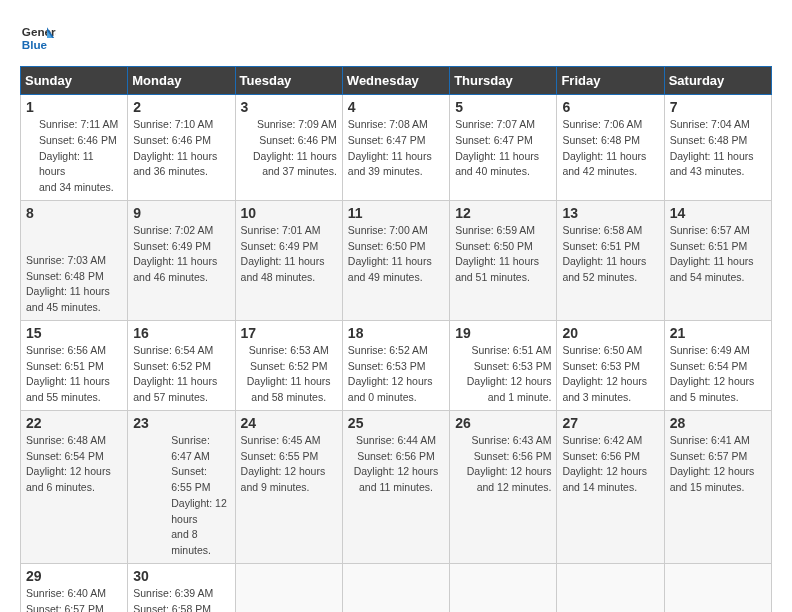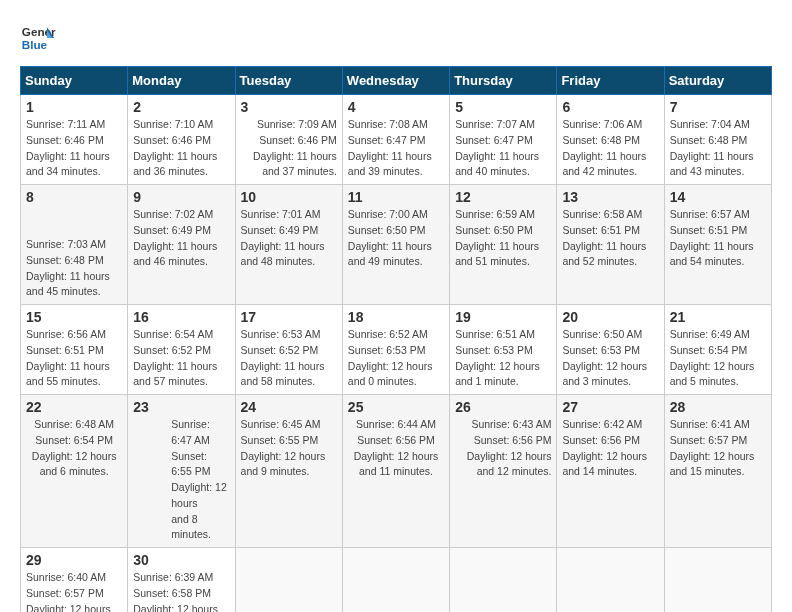--- a/index.html
+++ b/index.html
@@ -36,21 +36,21 @@
     .cal-subtitle {
       font-size: 16px;
       color: #333;
     }
     table {
       width: 100%;
       border-collapse: collapse;
       font-size: 11px;
     }
     thead tr th {
-      background-color: #0c4a6e;
+      background-color: #404040;
       color: #fff;
       padding: 6px 4px;
       text-align: left;
       font-size: 13px;
       font-weight: bold;
       border: 1px solid #1a6bb5;
     }
     tbody tr td {
       border: 1px solid #ccc;
       vertical-align: top;
@@ -105,21 +105,21 @@
         <th>Wednesday</th>
         <th>Thursday</th>
         <th>Friday</th>
         <th>Saturday</th>
       </tr>
   </thead>
   <tbody id="calendar-body">
   <tr>
         <td>
           <span class="day-num">1</span>
-          <div class="day-info" style="white-space: pre-line;">Sunrise: 7:11 AM
+          <div class="day-info" style="white-space: pre-line; margin-left: 13px;">Sunrise: 7:11 AM
 Sunset: 6:46 PM
 Daylight: 11 hours
 and 34 minutes.</div>
         </td>
         <td>
           <span class="day-num">2</span>
           <div class="day-info" style="white-space: pre-line;">Sunrise: 7:10 AM
 Sunset: 6:46 PM
 Daylight: 11 hours
 and 36 minutes.</div>
@@ -221,35 +221,35 @@
         </td>
         <td>
           <span class="day-num">16</span>
           <div class="day-info" style="white-space: pre-line;">Sunrise: 6:54 AM
 Sunset: 6:52 PM
 Daylight: 11 hours
 and 57 minutes.</div>
         </td>
         <td>
           <span class="day-num">17</span>
-          <div class="day-info" style="white-space: pre-line;">Sunrise: 6:53 AM
+          <div class="day-info" style="white-space: pre-line; text-align: center;">Sunrise: 6:53 AM
 Sunset: 6:52 PM
 Daylight: 11 hours
 and 58 minutes.</div>
         </td>
         <td>
           <span class="day-num">18</span>
           <div class="day-info" style="white-space: pre-line;">Sunrise: 6:52 AM
 Sunset: 6:53 PM
 Daylight: 12 hours
 and 0 minutes.</div>
         </td>
         <td>
           <span class="day-num">19</span>
-          <div class="day-info" style="white-space: pre-line;">Sunrise: 6:51 AM
+          <div class="day-info" style="white-space: pre-line; text-align: right;">Sunrise: 6:51 AM
 Sunset: 6:53 PM
 Daylight: 12 hours
 and 1 minute.</div>
         </td>
         <td>
           <span class="day-num">20</span>
           <div class="day-info" style="white-space: pre-line;">Sunrise: 6:50 AM
 Sunset: 6:53 PM
 Daylight: 12 hours
 and 3 minutes.</div>
@@ -258,21 +258,21 @@
           <span class="day-num">21</span>
           <div class="day-info" style="white-space: pre-line;">Sunrise: 6:49 AM
 Sunset: 6:54 PM
 Daylight: 12 hours
 and 5 minutes.</div>
         </td>
       </tr>
       <tr>
         <td>
           <span class="day-num">22</span>
-          <div class="day-info" style="white-space: pre-line; text-align: center;">Sunrise: 6:48 AM
+          <div class="day-info" style="white-space: pre-line;">Sunrise: 6:48 AM
 Sunset: 6:54 PM
 Daylight: 12 hours
 and 6 minutes.</div>
         </td>
         <td>
           <span class="day-num">23</span>
           <div class="day-info" style="white-space: pre-line; margin-left: 38px;">Sunrise: 6:47 AM
 Sunset: 6:55 PM
 Daylight: 12 hours
 and 8 minutes.</div>

